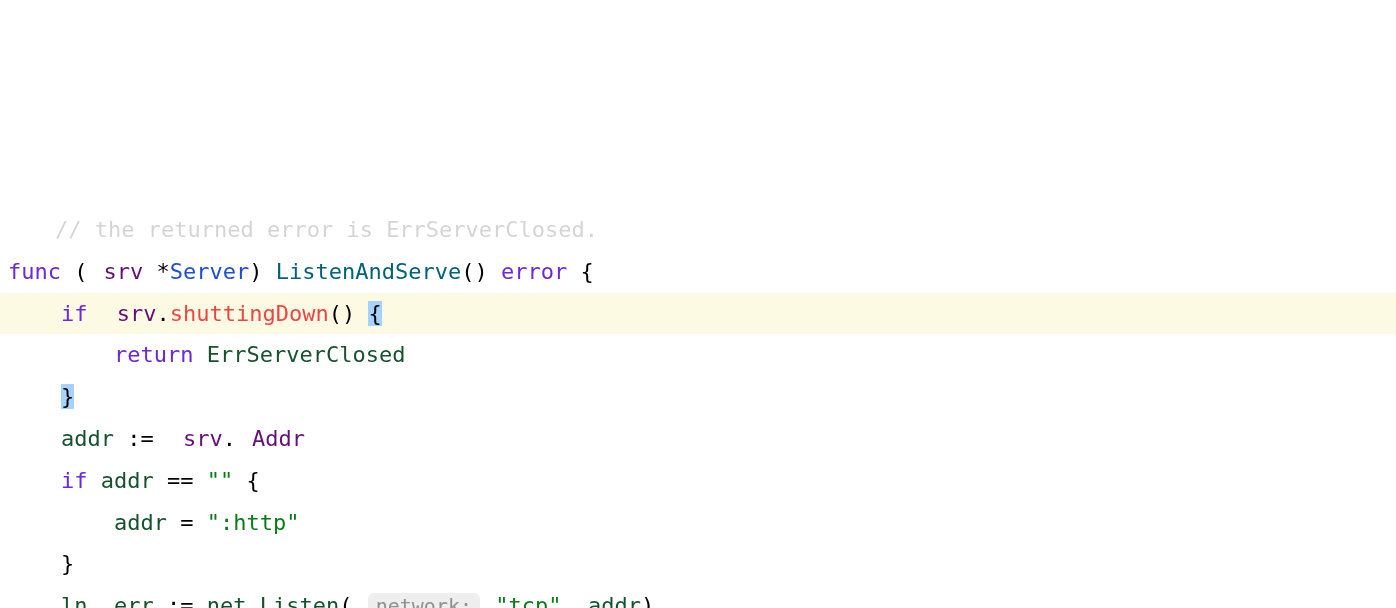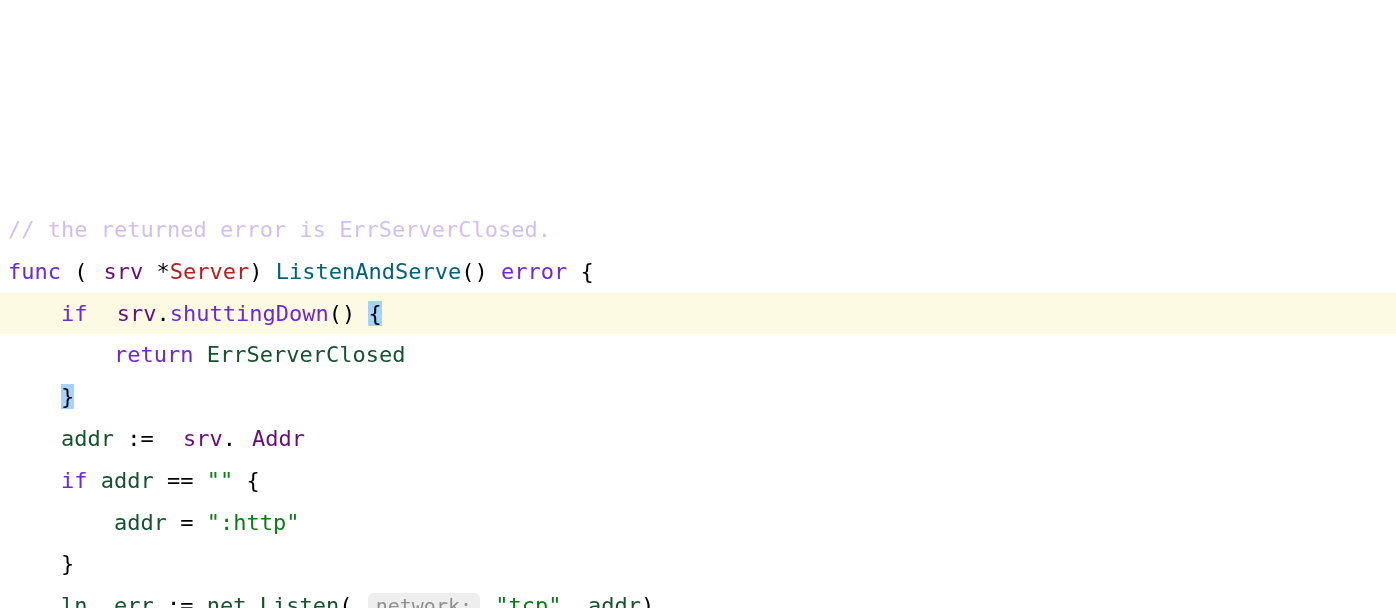--- a/index.html
+++ b/index.html
@@ -20,38 +20,39 @@
       padding: 0;
     }
     .line {
       display: block;
       padding-left: 8px;
     }
     .line-highlighted {
       background: #fdfae3;
     }
     .line-comment {
-      color: #6d28d9;
+      color: #737373;
       opacity: 0.3;
+      margin-left: 47px;
     }
     .kw {
       color: #6d28d9;
     }
     .ident {
       color: #14532d;
     }
     .type {
-      color: #b91c1c;
+      color: #1d4ed8;
     }
     .receiver {
       color: #660e7a;
       margin-left: 16px;
     }
     .method {
-      color: #6d28d9;
+      color: #ef4444;
     }
     .func-name {
       color: #00627a;
     }
     .string {
       color: #067d17;
     }
     .op {
       color: #000000;
     }

